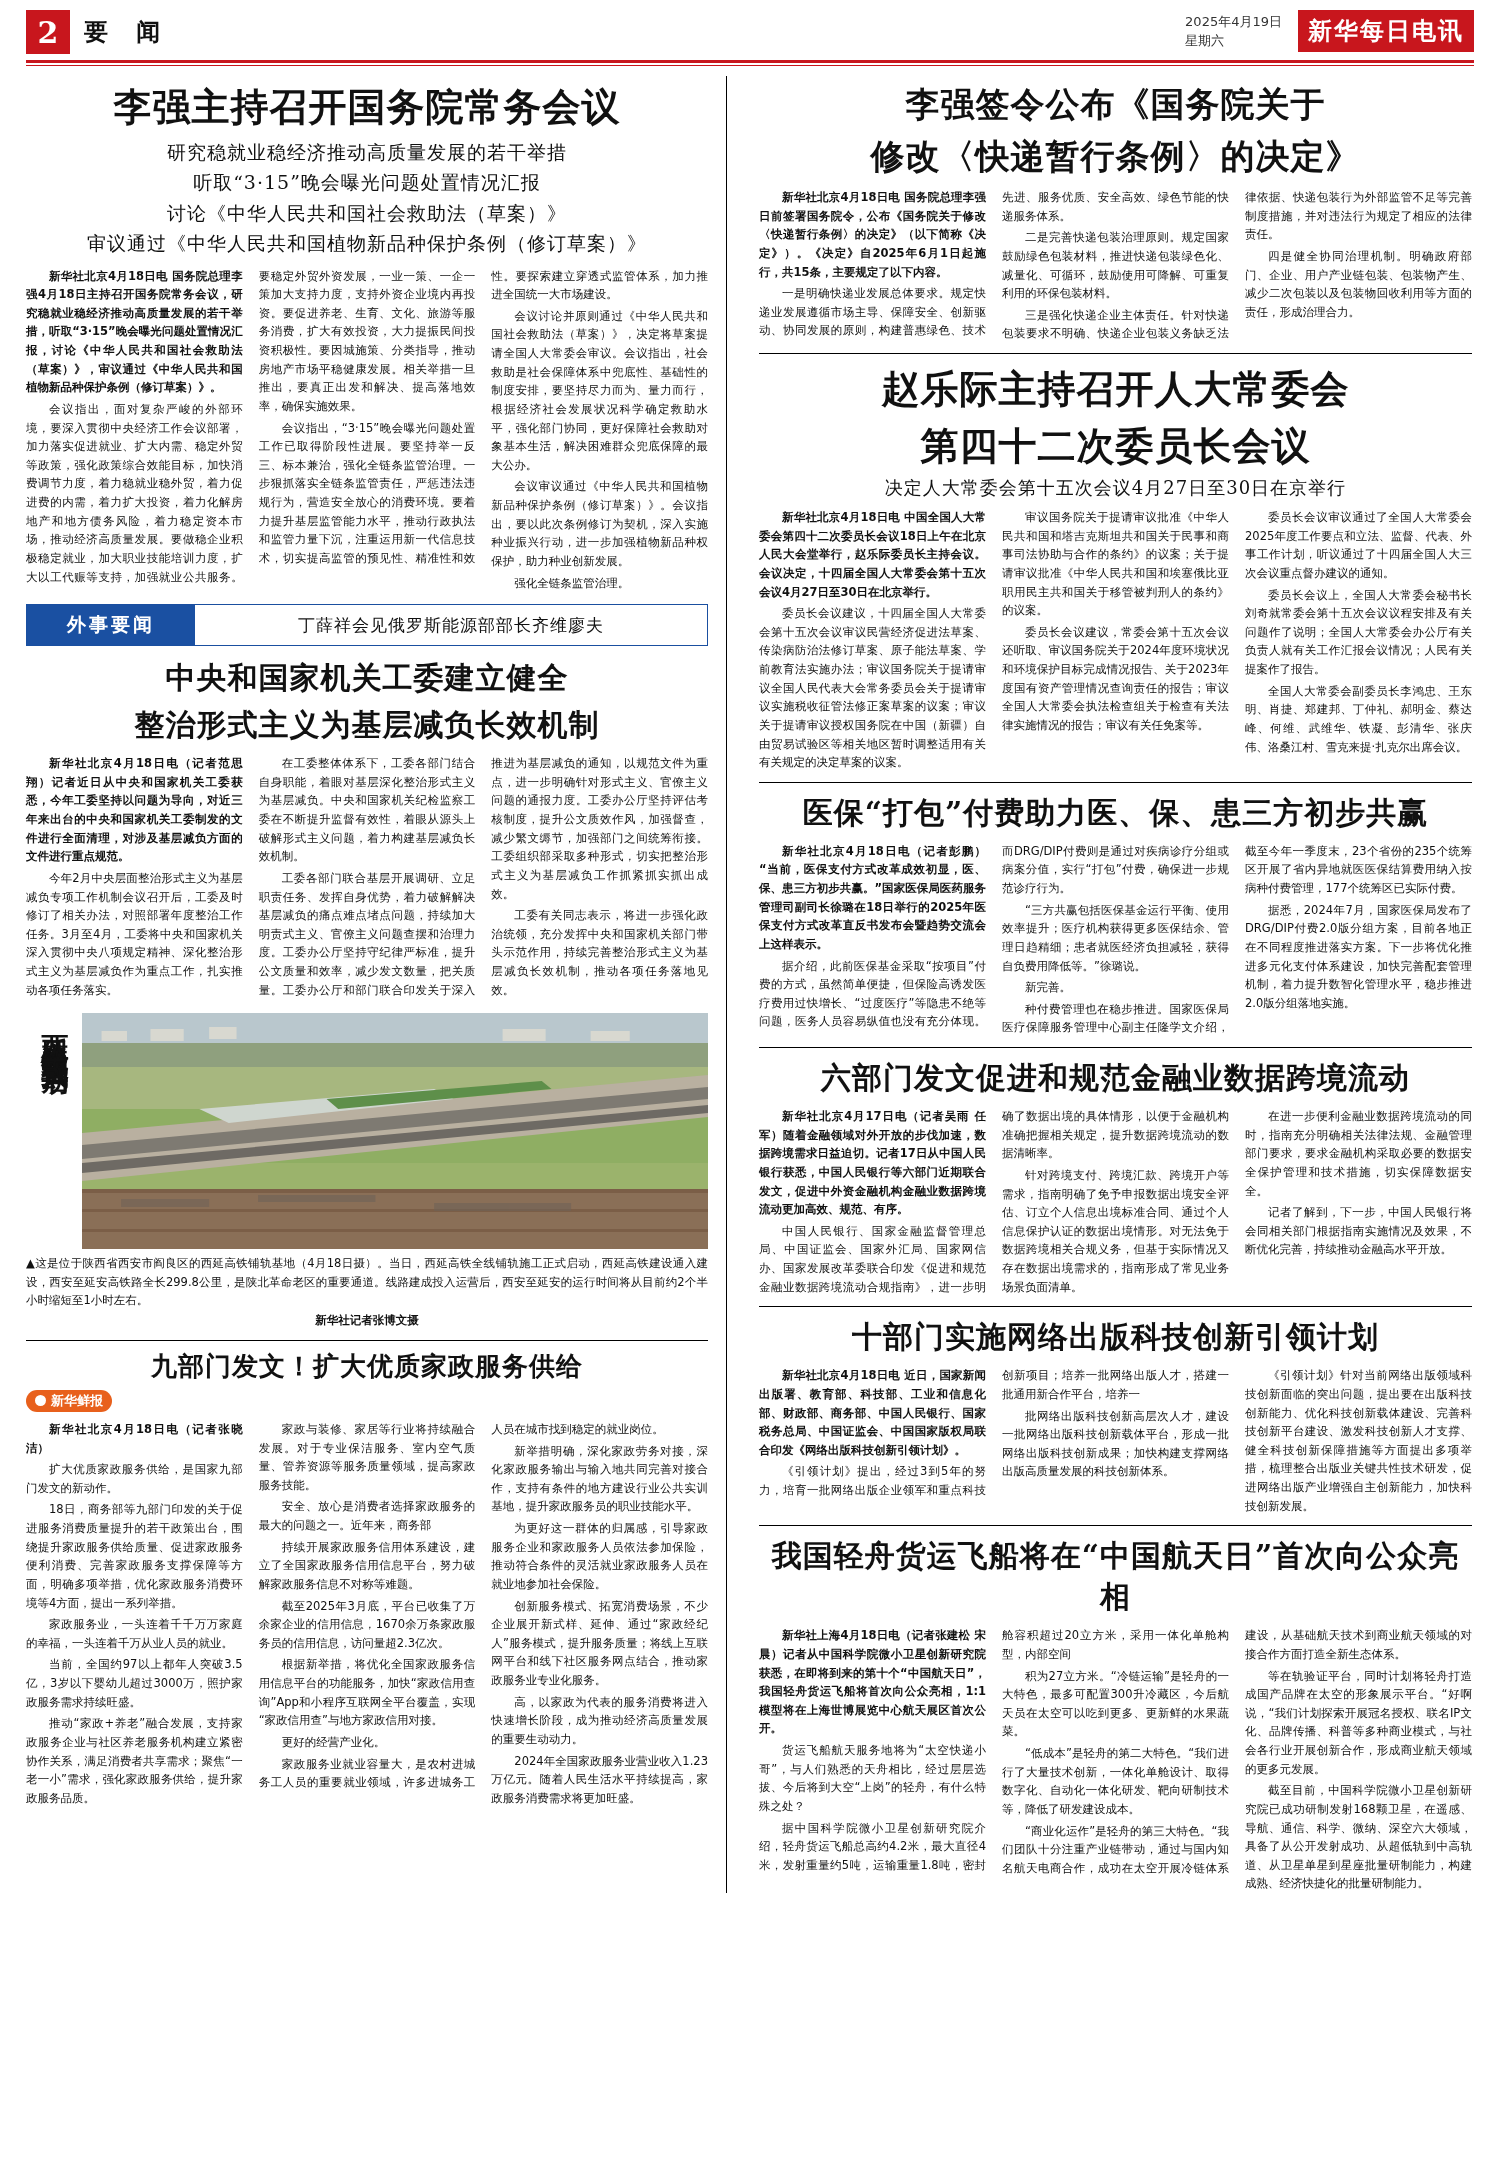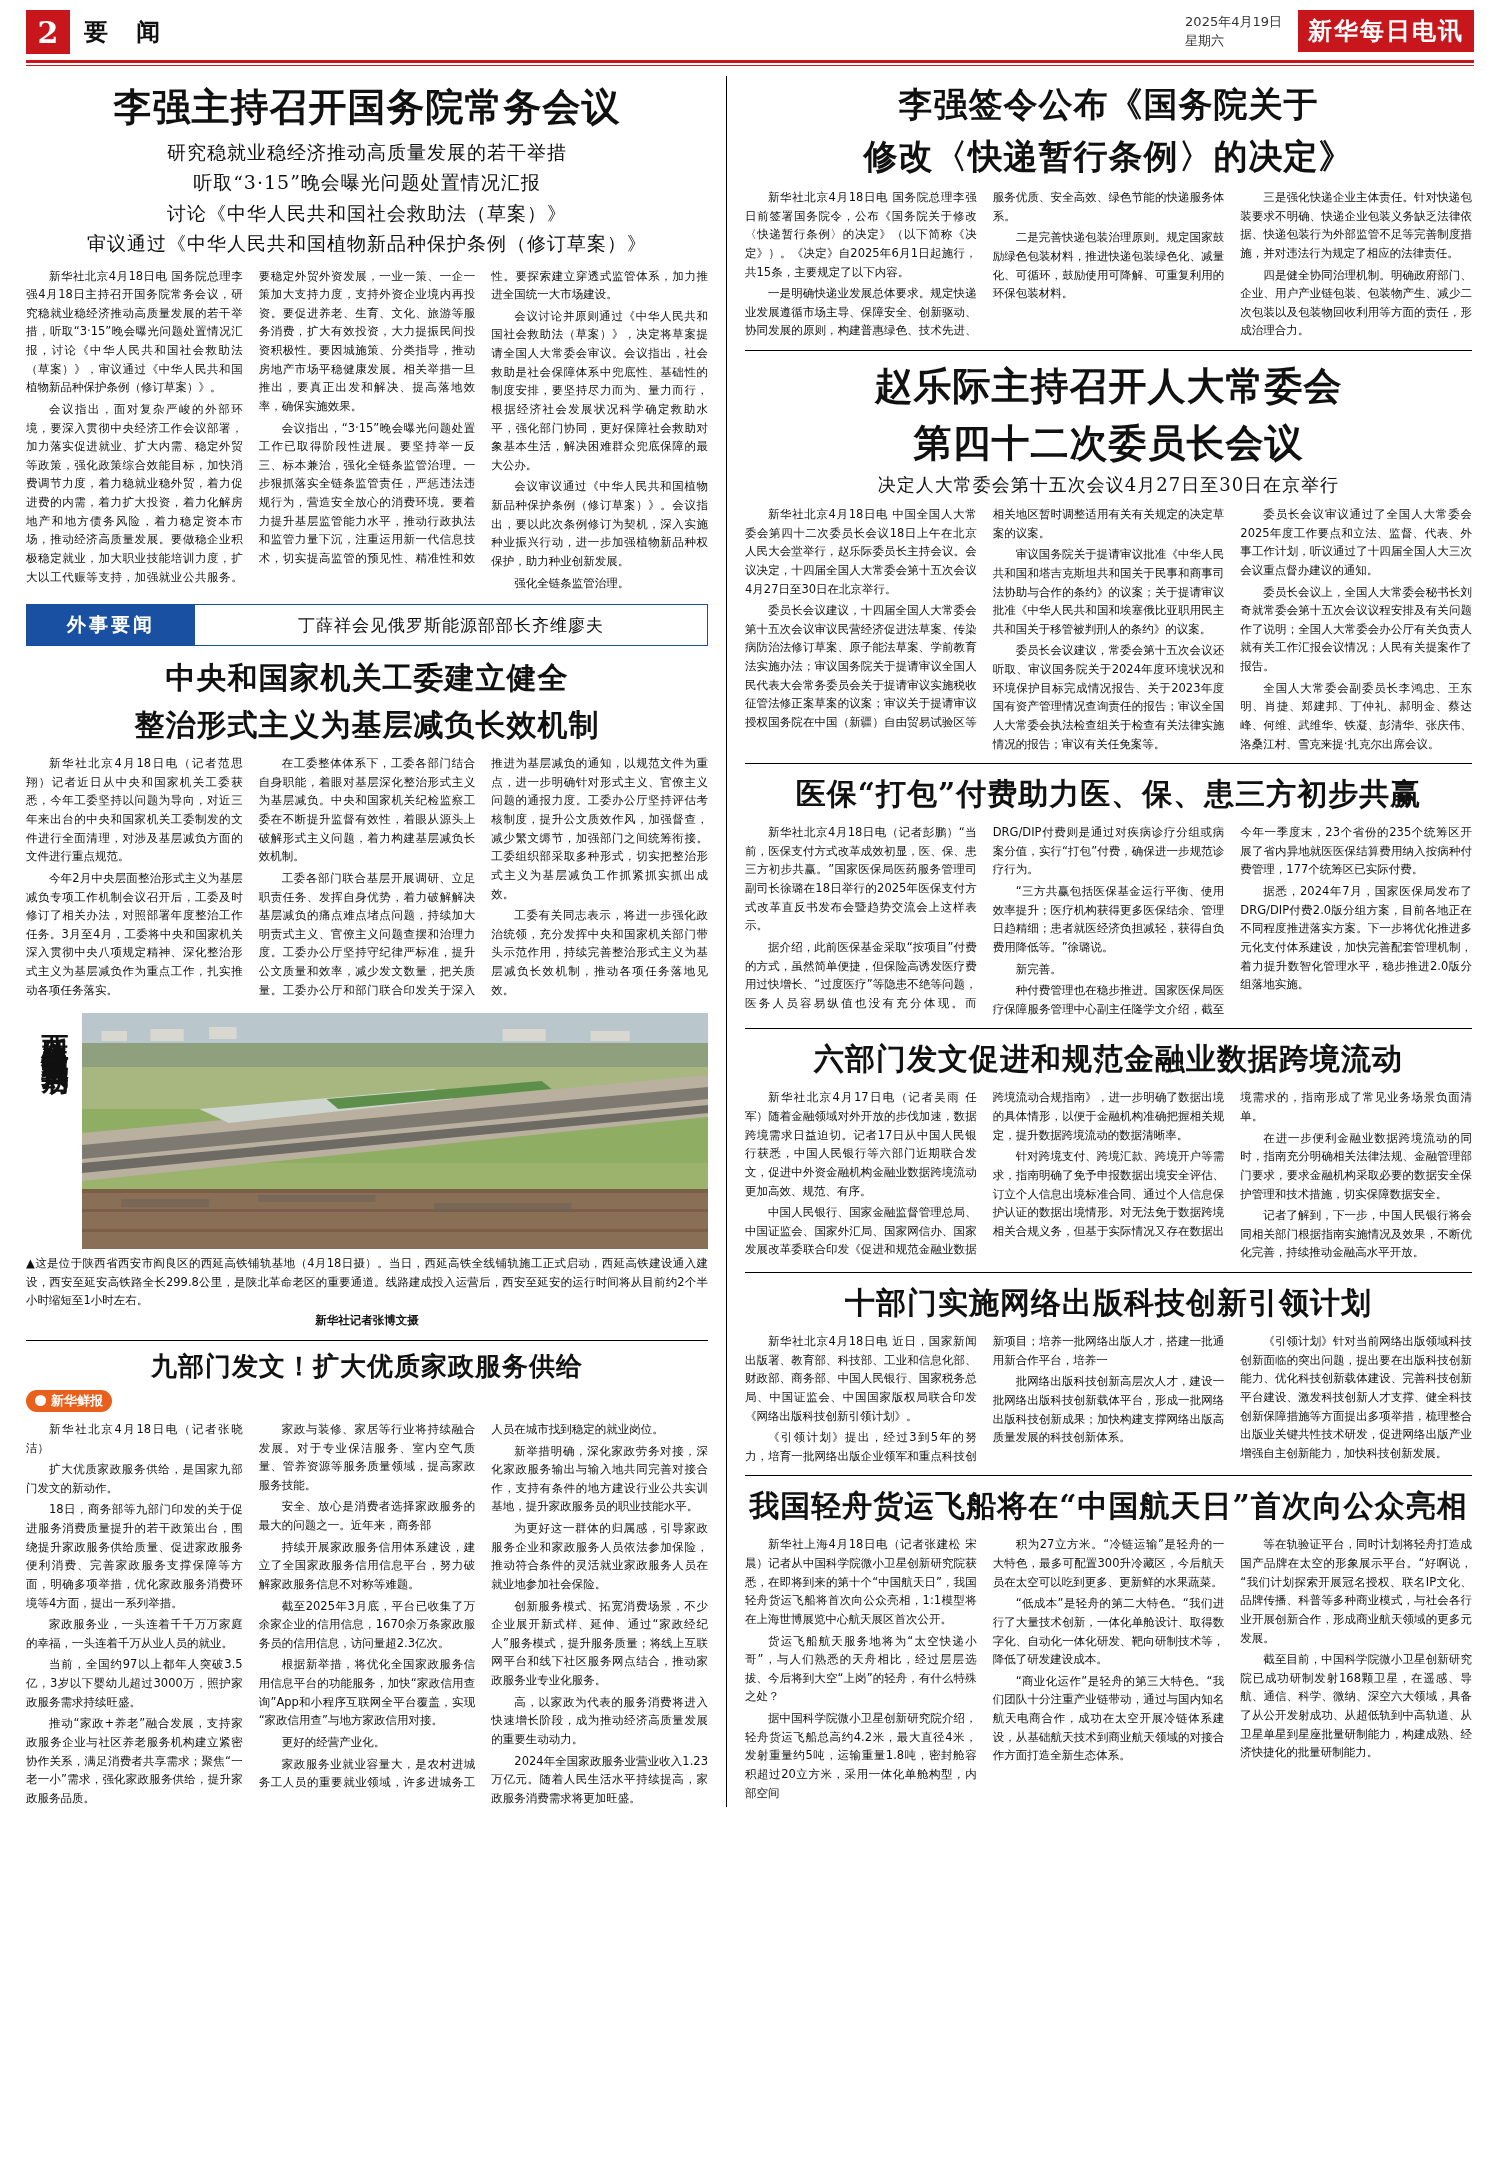--- a/index.html
+++ b/index.html
@@ -15,35 +15,35 @@
   .mast-right{display:flex;align-items:center;gap:16px;}
   .mast-date{text-align:left;font-size:13px;line-height:1.5;color:#333;}
   .mast-logo{background:#c8161d;color:#fff;font-size:24px;font-weight:bold;padding:5px 10px;letter-spacing:2px;
              font-family:"DejaVu Serif","Liberation Serif",serif;}
   .mast-rule{height:3px;background:#c8161d;margin-top:6px;}
   .mast-rule2{height:1px;background:#c8161d;margin-top:2px;}
 
   
   .cols{display:flex;gap:0;margin-top:10px;}
   .col-left{width:700px;padding-right:18px;box-sizing:border-box;}
-  .col-right{width:746px;padding-left:18px;box-sizing:border-box;border-left:1px solid #000;}
+  .col-right{width:746px;padding-left:32px;box-sizing:border-box;border-left:1px solid #000;}
 
   h1.headline{font-family:"DejaVu Serif","Liberation Serif",serif;font-weight:bold;text-align:center;margin:6px 0 4px;}
   .hl-xl{font-size:38px;letter-spacing:1px;}
   .hl-l{font-size:34px;letter-spacing:1px;}
   .hl-m{font-size:30px;letter-spacing:1px;}
   .hl-s{font-size:26px;letter-spacing:1px;}
   .sub{font-family:"DejaVu Serif","Liberation Serif",serif;font-size:19px;text-align:center;line-height:1.6;letter-spacing:1px;}
   .subline{font-size:18px;text-align:center;letter-spacing:1px;font-family:"DejaVu Serif","Liberation Serif",serif;margin:4px 0;}
 
   .body-cols{column-gap:16px;font-size:11.5px;line-height:1.62;text-align:justify;margin-top:8px;
              font-family:"DejaVu Sans","Liberation Sans",sans-serif;}
   .c3{column-count:3;}
   .body-cols p{margin:0 0 3px;text-indent:2em;}
-  .lead{font-weight:normal;}
+  .lead{font-weight:bold;}
 
   .hr-thin{border-top:1px solid #000;margin:10px 0 0;}
 
   
   .fa-box{border:1px solid #1a4fa0;margin-top:12px;display:flex;align-items:stretch;height:40px;}
   .fa-tag{background:#1a50a2;color:#fff;font-size:19px;font-weight:bold;letter-spacing:3px;display:flex;
           align-items:center;justify-content:center;width:168px;font-family:"DejaVu Serif","Liberation Serif",serif;}
   .fa-text{flex:1;display:flex;align-items:center;justify-content:center;font-size:17px;letter-spacing:1px;
            font-family:"DejaVu Serif","Liberation Serif",serif;}
 

